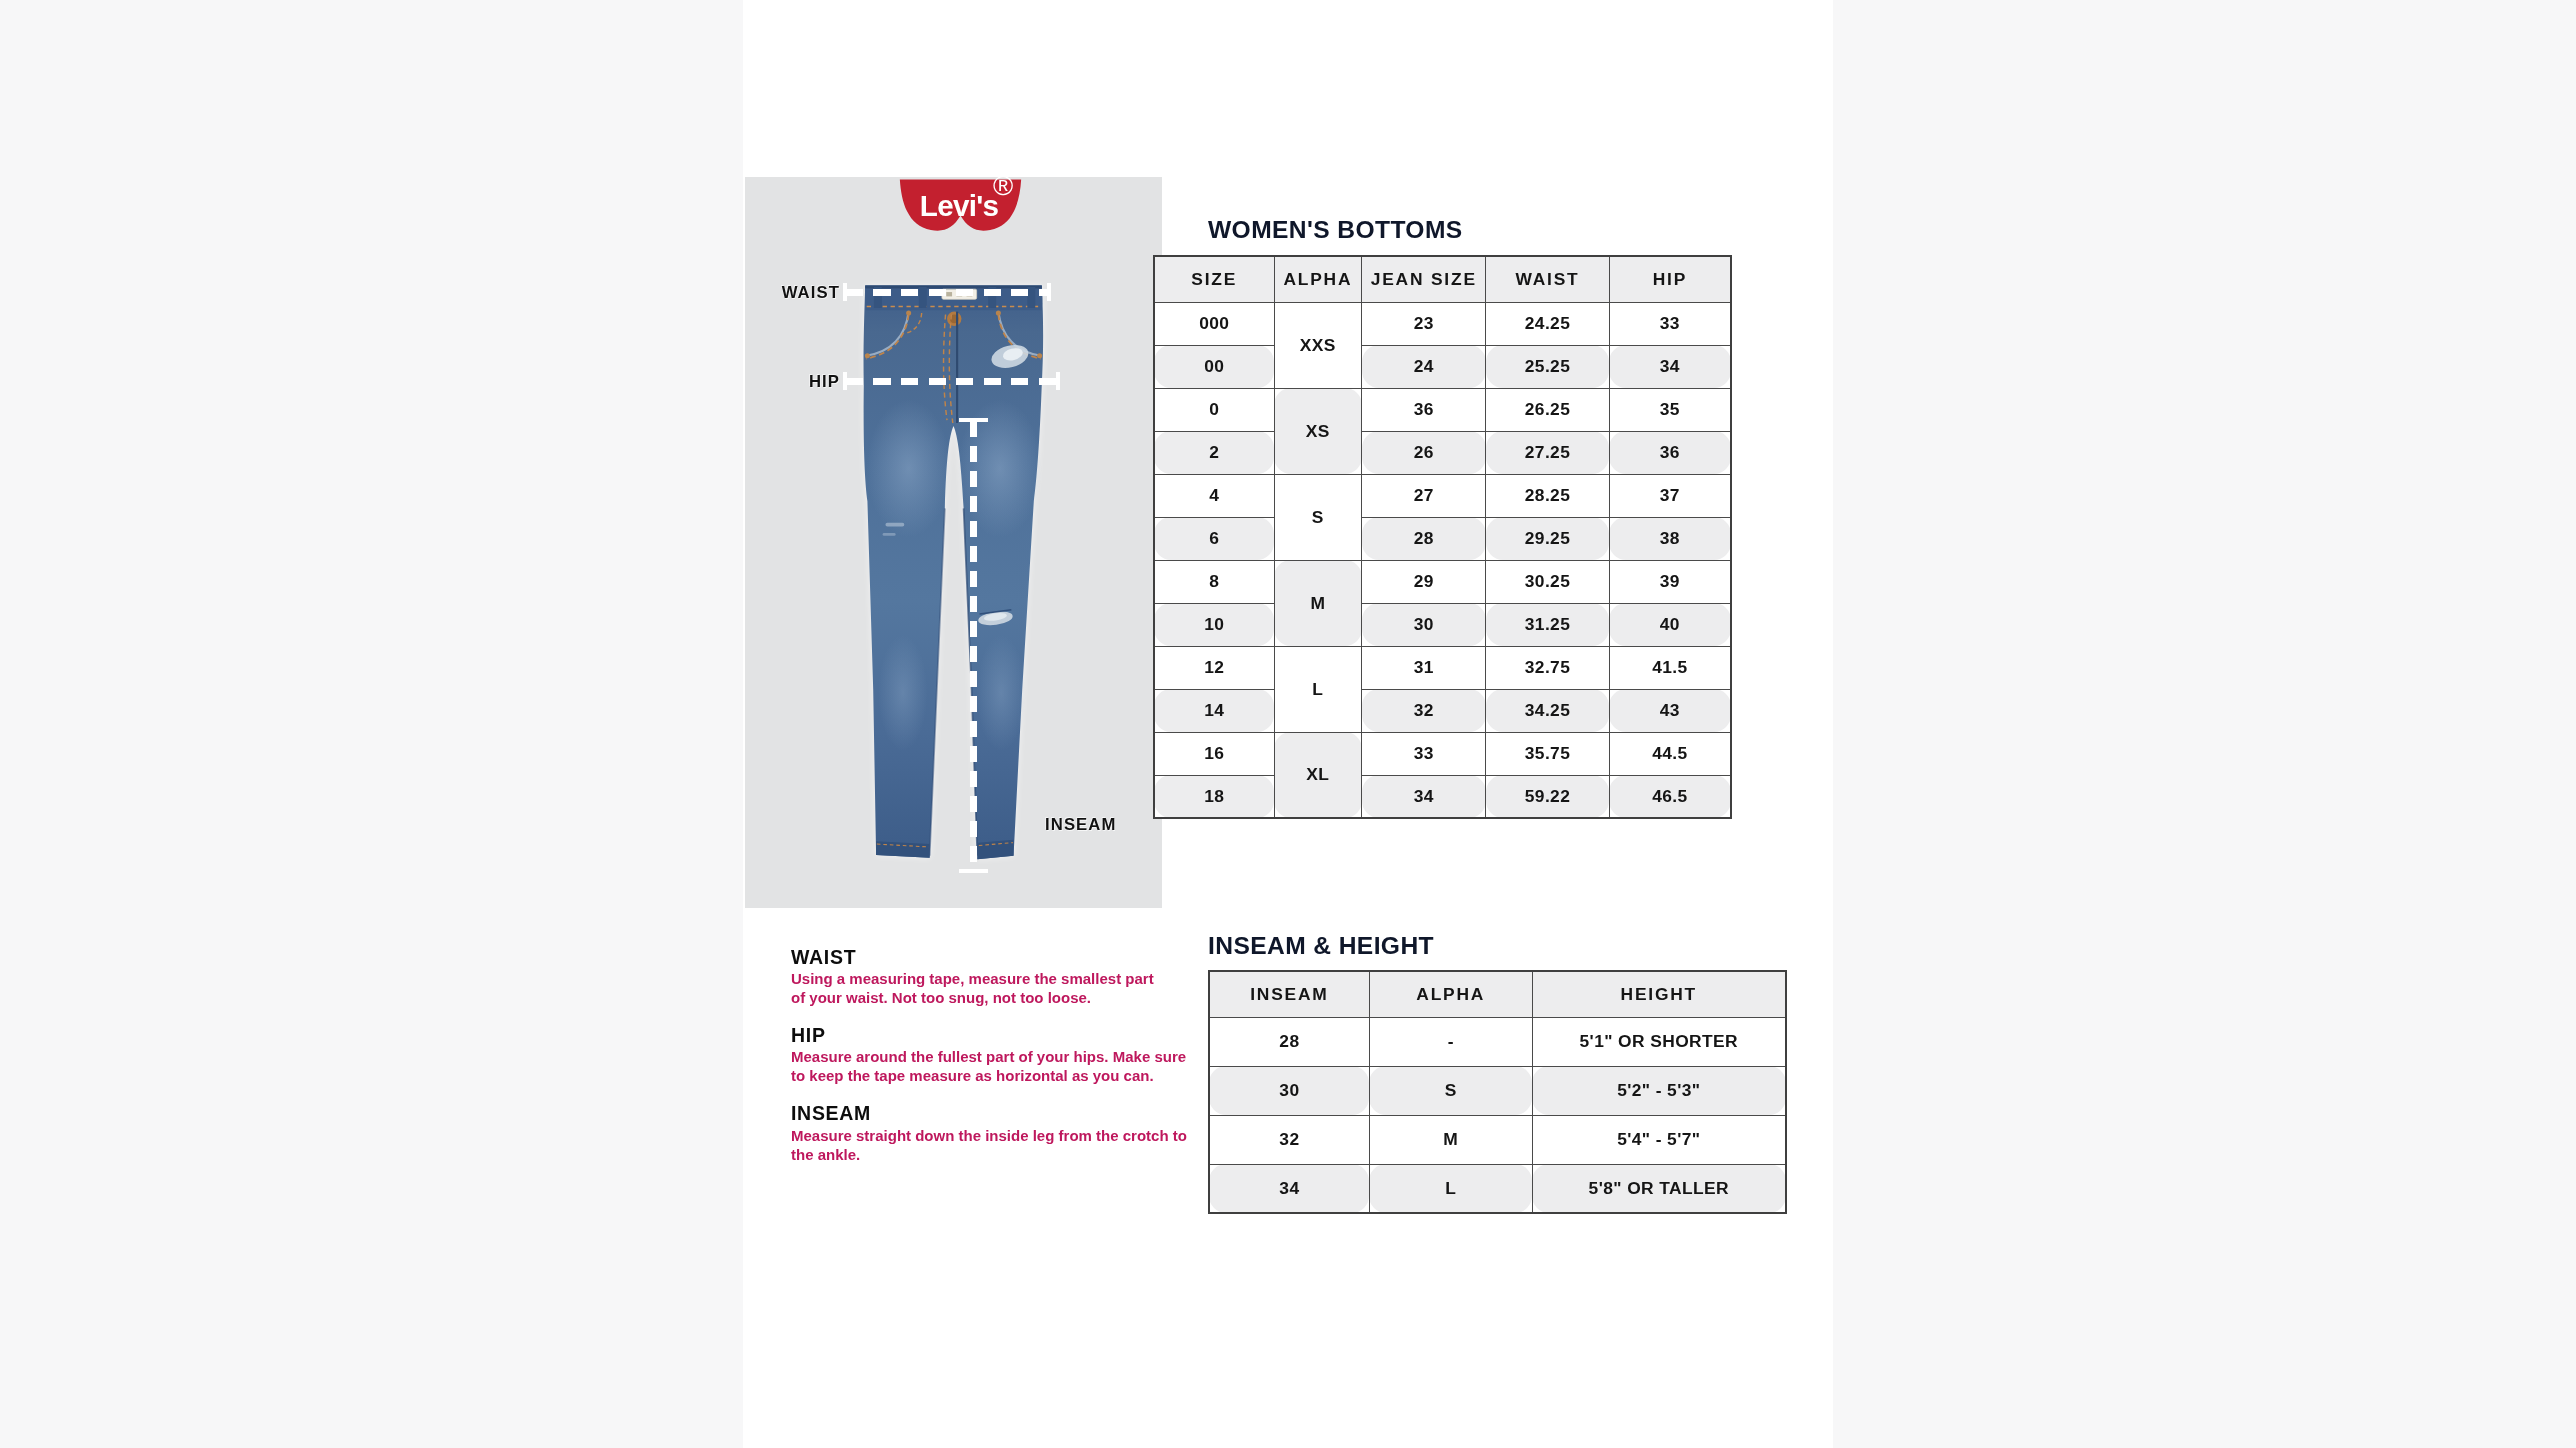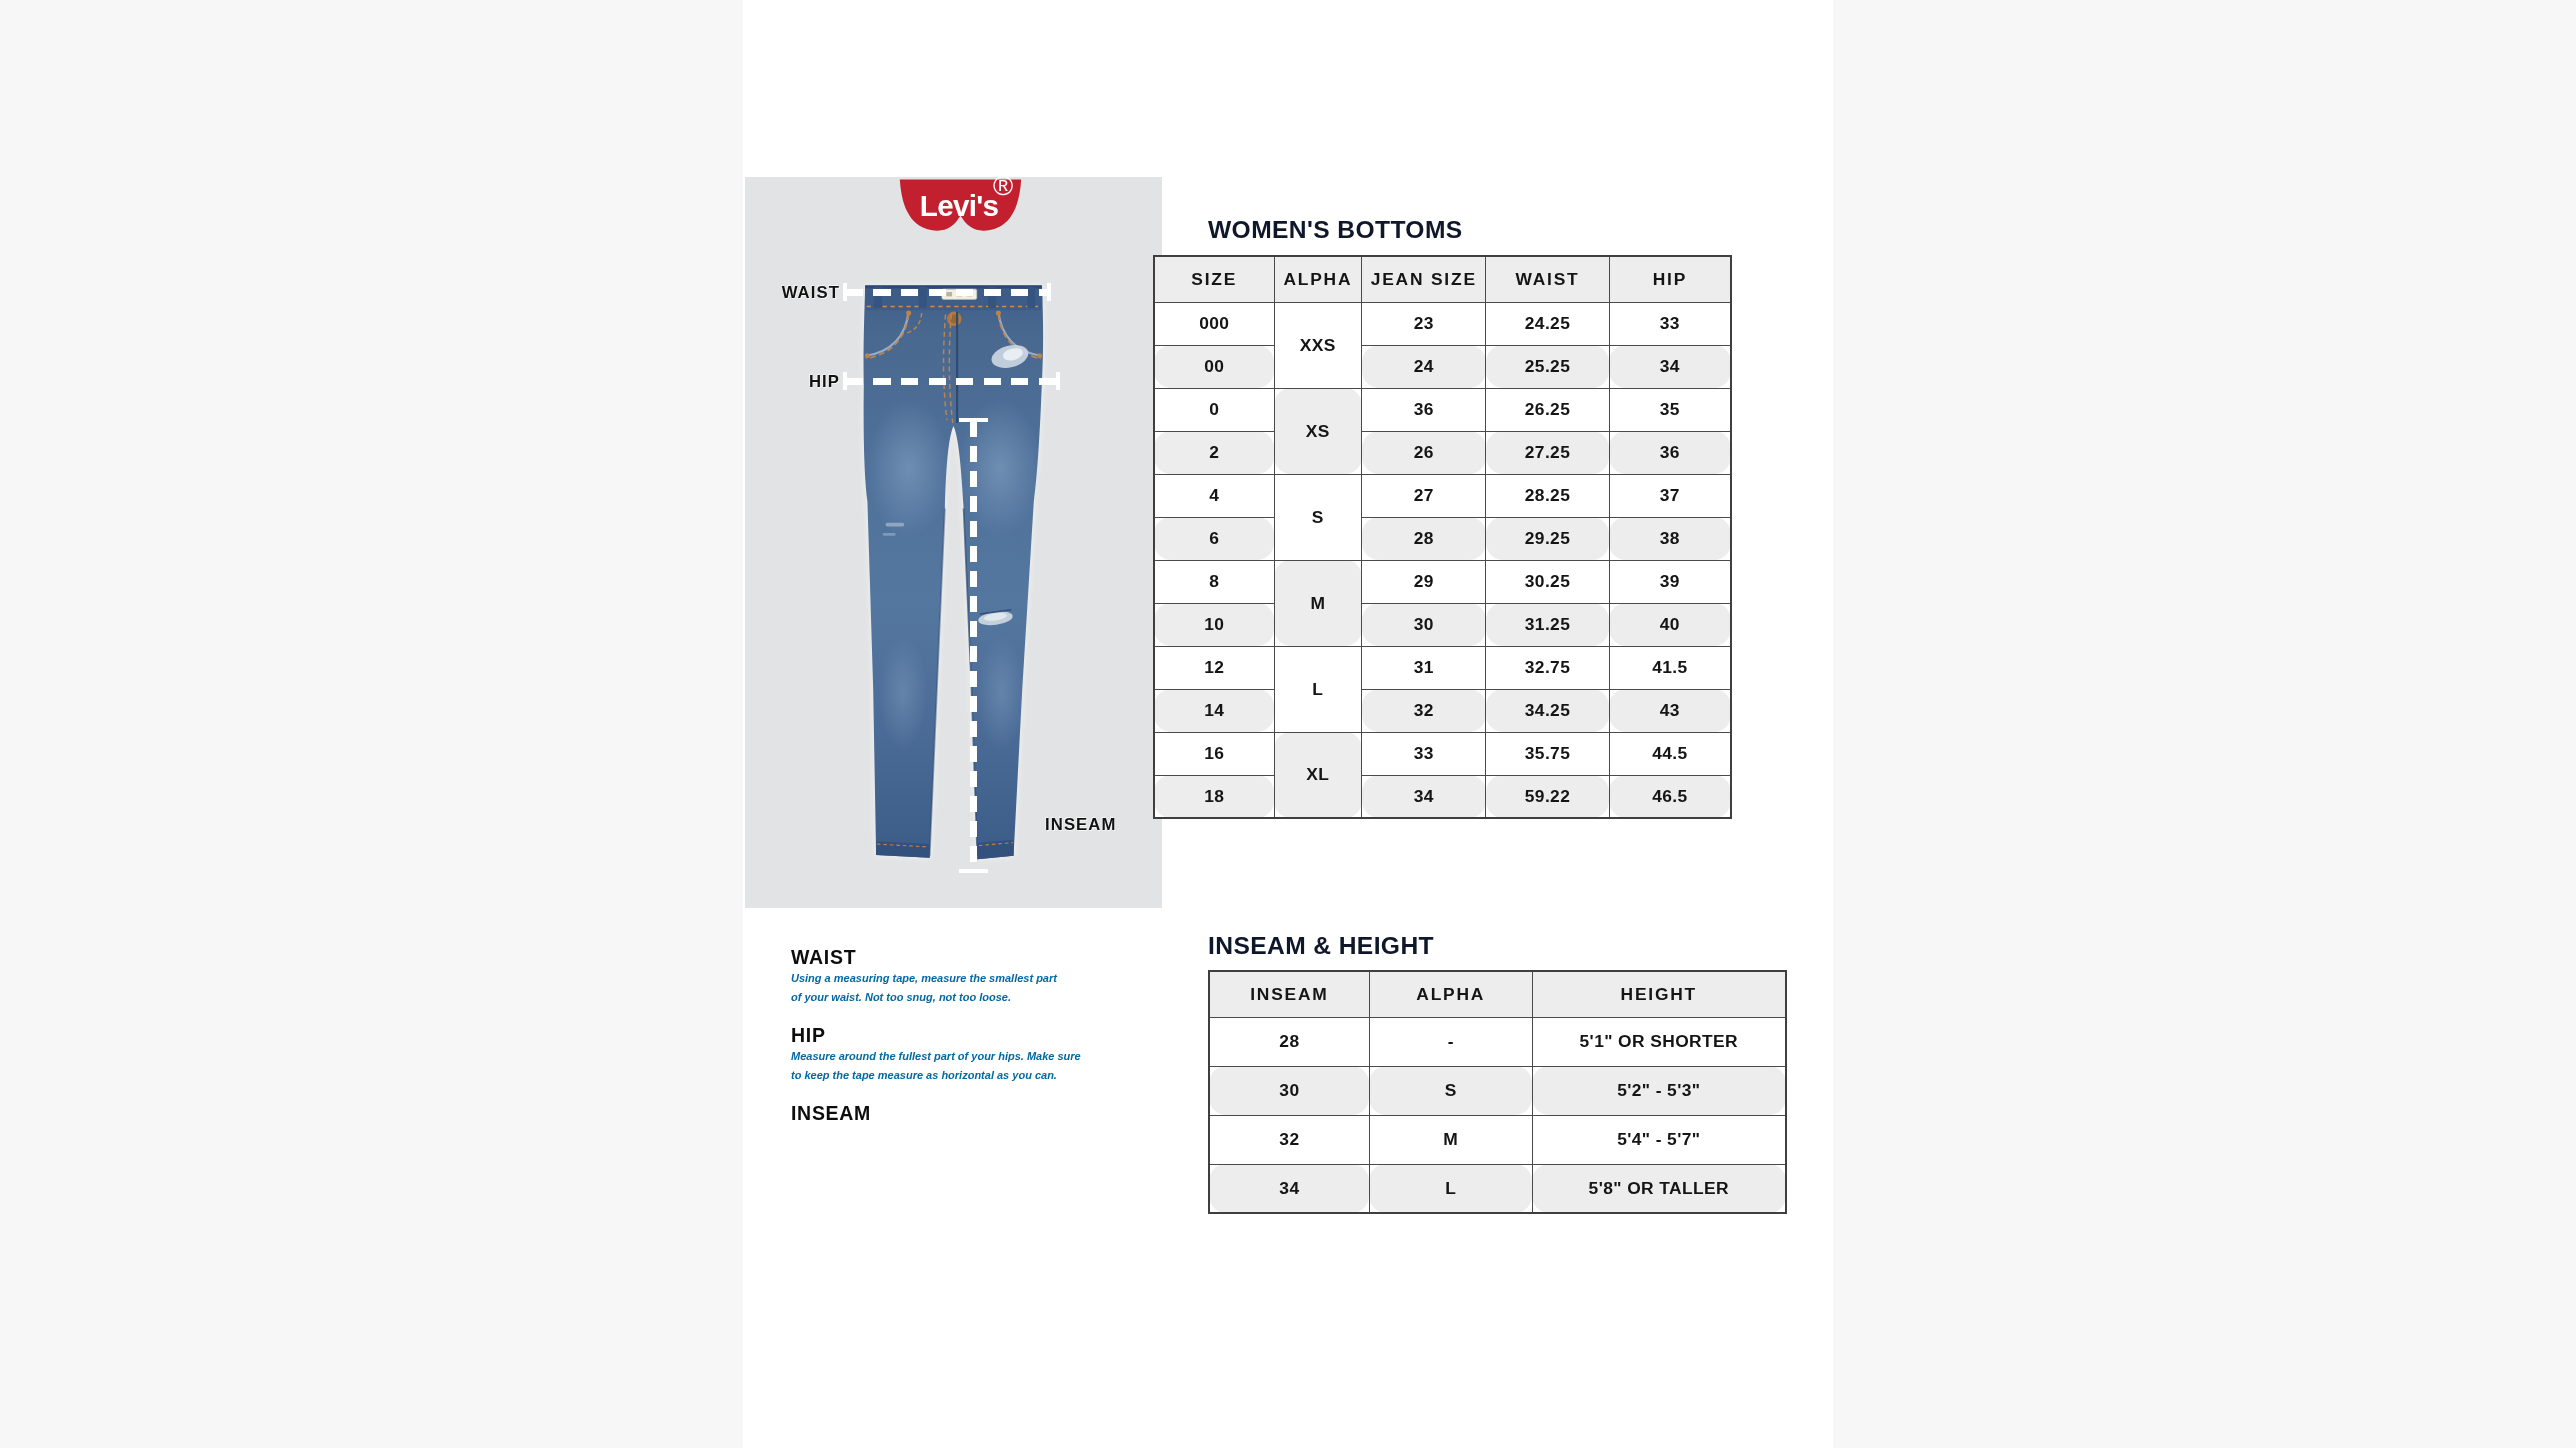--- a/index.html
+++ b/index.html
@@ -46,21 +46,21 @@
   #wb-table th{height:46px;}
   #wb-table td{height:43px;}
   #ih-table th{height:46px;}
   #ih-table td{height:49px;}
   td.shade{background:var(--cell-shade);border-radius:17px;}
 
   
   .guide{position:absolute;left:791px;top:946px;width:420px;}
   .guide-section{margin-bottom:16.7px;}
   .guide-heading{font-size:19.5px;line-height:22px;font-weight:700;letter-spacing:0.7px;color:#0d0d0d;margin-bottom:1.4px;}
-  .guide-text{font-size:11px;line-height:19px;font-weight:700;color:#0369a1;white-space:pre-line;font-style:italic;}
+  .guide-text{font-size:15px;line-height:19px;font-weight:700;color:#be185d;white-space:pre-line;}
 </style>
 </head>
 <body>
 
 <div class="canvas">
   <div class="content"></div>
 
   <div class="panel"></div>
 
   <svg class="logo-svg" viewBox="0 0 172 108" aria-hidden="true">
@@ -301,16 +301,18 @@
       <div class="guide-text">Using a measuring tape, measure the smallest part
 of your waist. Not too snug, not too loose.</div>
     </div>
     <div class="guide-section">
       <div class="guide-heading">HIP</div>
       <div class="guide-text">Measure around the fullest part of your hips. Make sure
 to keep the tape measure as horizontal as you can.</div>
     </div>
     <div class="guide-section">
       <div class="guide-heading">INSEAM</div>
+      <div class="guide-text">Measure straight down the inside leg from the crotch to
+the ankle.</div>
     </div>
   </div>
 </div>
 
 
 </body></html>

